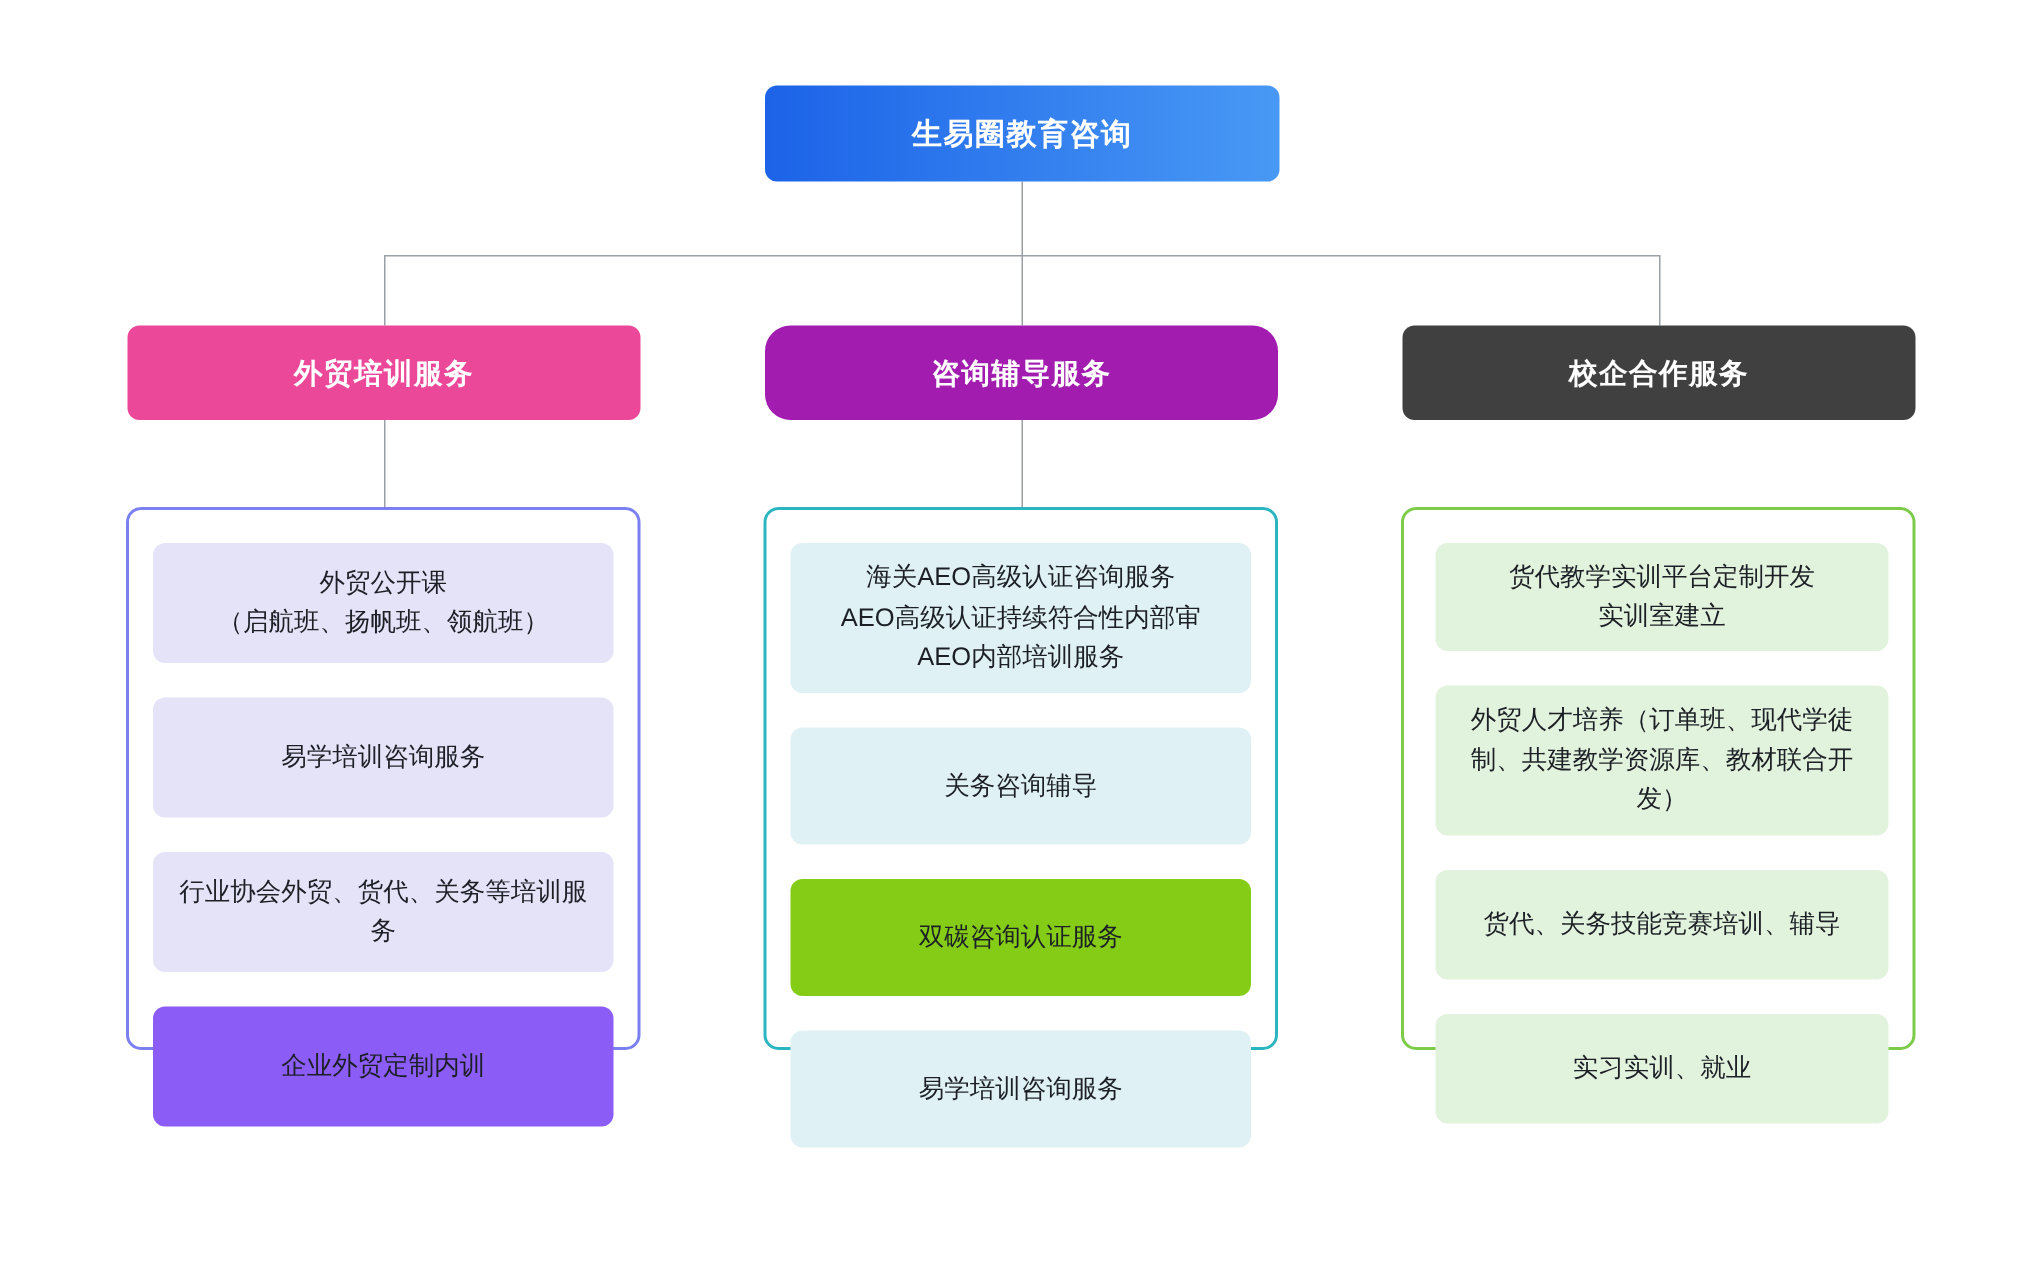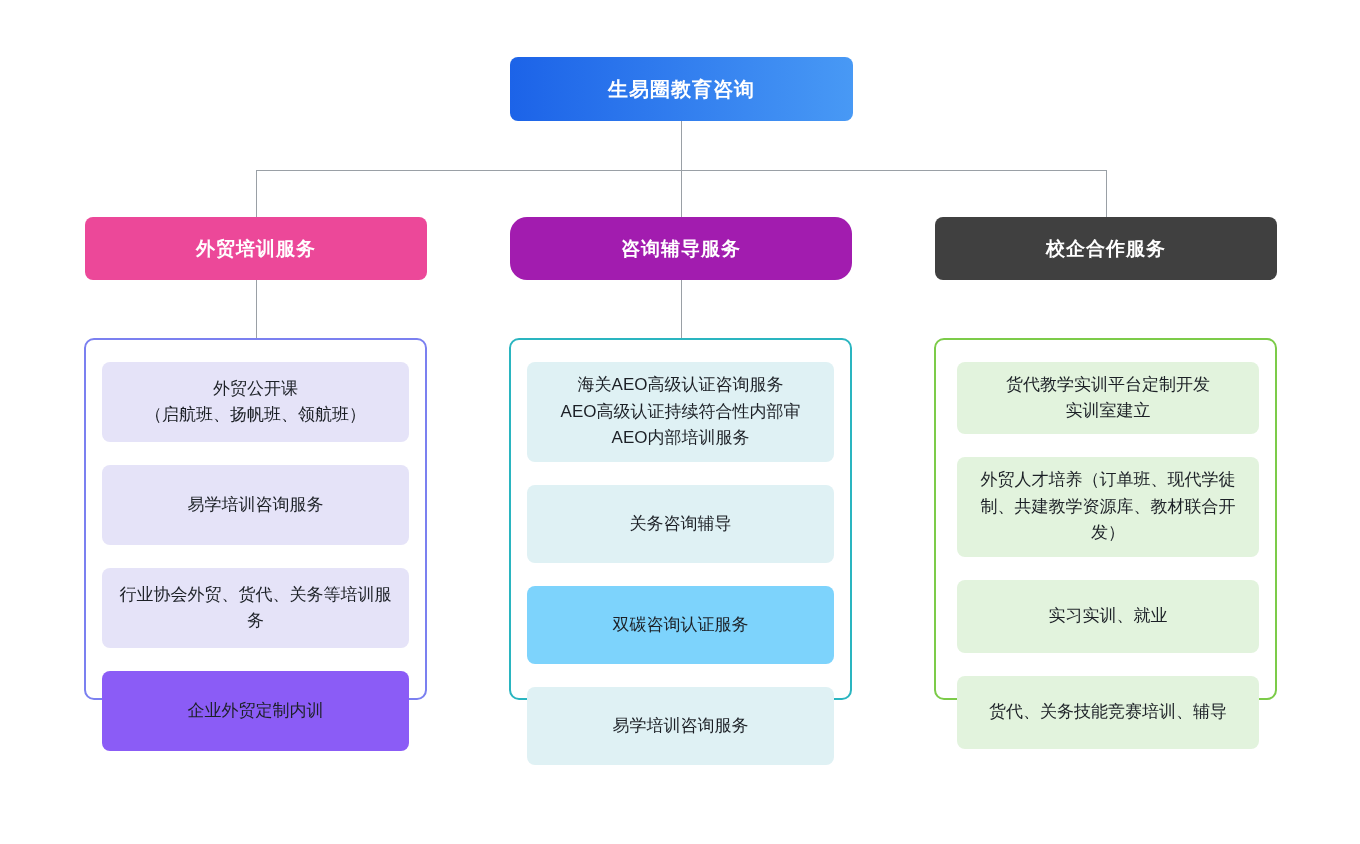--- a/index.html
+++ b/index.html
@@ -111,25 +111,25 @@
     <div class="leaf-item mh80" style="background: rgb(229, 227, 248);">易学培训咨询服务</div>
     <div class="leaf-item mh80" style="background: rgb(229, 227, 248);">行业协会外贸、货代、关务等培训服务</div>
     <div class="leaf-item mh80" style="background: #8b5cf6; text-align: right;">企业外贸定制内训</div>
   </div>
 
   <div class="branch-box" id="branch-box-1" style="border-color: rgb(42, 181, 192);">
     <div class="leaf-item mh100" style="background: rgb(223, 241, 244);">海关AEO高级认证咨询服务
 AEO高级认证持续符合性内部审
 AEO内部培训服务</div>
     <div class="leaf-item mh78" style="background: rgb(223, 241, 244);">关务咨询辅导</div>
-    <div class="leaf-item mh78" style="background: #7dd3fc;">双碳咨询认证服务</div>
+    <div class="leaf-item mh78" style="background: #84cc16;">双碳咨询认证服务</div>
     <div class="leaf-item mh78" style="background: rgb(223, 241, 244);">易学培训咨询服务</div>
   </div>
 
   <div class="branch-box" id="branch-box-2" style="border-color: rgb(124, 203, 73);">
     <div class="leaf-item mh72" style="background: rgb(226, 243, 221);">货代教学实训平台定制开发
 实训室建立</div>
     <div class="leaf-item mh100" style="background: rgb(226, 243, 221);">外贸人才培养（订单班、现代学徒制、共建教学资源库、教材联合开发）</div>
+    <div class="leaf-item mh73" style="background: rgb(226, 243, 221);">货代、关务技能竞赛培训、辅导</div>
     <div class="leaf-item mh73" style="background: rgb(226, 243, 221);">实习实训、就业</div>
-    <div class="leaf-item mh73" style="background: rgb(226, 243, 221);">货代、关务技能竞赛培训、辅导</div>
   </div>
 
 </div>
 
 </body></html>

